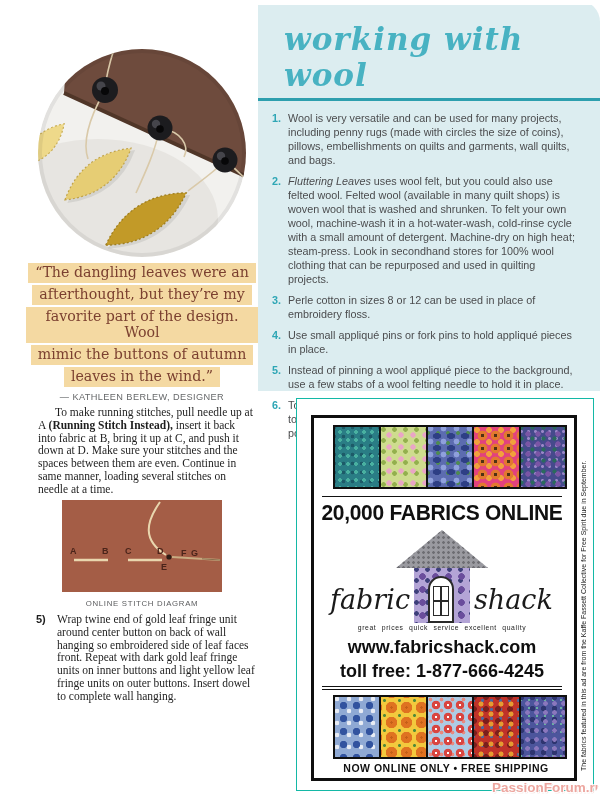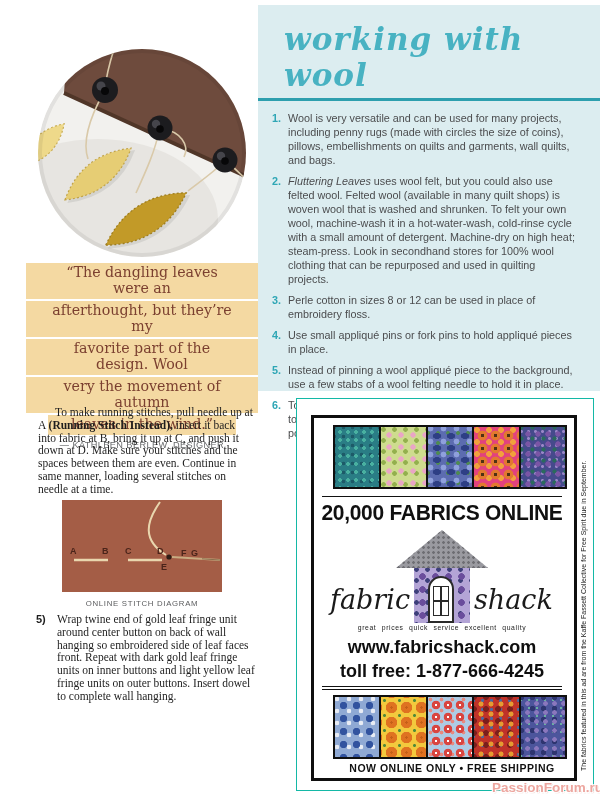--- a/index.html
+++ b/index.html
@@ -1,37 +1,37 @@
 <!DOCTYPE html>
 <html><head>
 <meta charset="utf-8">
 <style>
   html,body{margin:0;padding:0;background:#ffffff;}
   body{font-family:"Liberation Sans",sans-serif;}
-  #page{position:relative;width:600px;height:800px;background:#fff;overflow:hidden;}
+  #page{position:relative;width:600px;height:800px;background:#fff;overflow:hidden;border-radius:22px;}
 
   
   .photo{position:absolute;left:38px;top:49px;width:208px;height:208px;}
 
   
   .panel{position:absolute;left:258px;top:5px;width:342px;height:386px;background:#dcedf0;}
   .panel-title{margin:16px 0 0 26px;font-family:"DejaVu Serif",serif;font-style:italic;font-weight:bold;
     font-size:31px;color:#48b2c2;letter-spacing:1px;}
   .panel-rule{margin-top:5px;height:3px;background:#2d9fae;}
   .tips{padding:10px 22px 0 14px;}
   .tip{display:flex;margin-bottom:7px;font-size:10.8px;line-height:14px;color:#4b4c4e;}
   .tip-num{width:16px;flex:0 0 16px;color:#2ea6b5;font-weight:bold;text-align:left;}
   .tip-text{flex:1;}
   .tip-text i{font-style:italic;}
 
   
   .quote{position:absolute;left:26px;top:263px;width:232px;text-align:center;}
   .qline{margin-bottom:2px;}
   .qline span{display:inline-block;background:#f4d9a2;color:#7b4030;font-family:"DejaVu Serif",serif;
-    font-size:14.2px;line-height:16px;padding:1px 23px 3px;}
+    font-size:14.2px;line-height:16px;padding:1px 7px 3px;}
   .attrib{margin-top:5px;font-size:9.2px;color:#66686a;letter-spacing:.4px;}
 
   
   .para1{position:absolute;left:38px;top:406px;width:216px;font-family:"Liberation Serif",serif;
     font-size:11.5px;line-height:12.8px;color:#1e1e1e;text-indent:17px;}
   .step5{position:absolute;left:36px;top:613px;width:220px;display:flex;font-family:"Liberation Serif",serif;
     font-size:11.5px;line-height:12.8px;color:#1e1e1e;}
   .step5 .num{flex:0 0 21px;font-weight:bold;font-family:"Liberation Sans",sans-serif;font-size:11px;}
   .step5 .txt{flex:1;}
 
@@ -66,21 +66,21 @@
     background:linear-gradient(to right,transparent 45%,#2a2a2a 45%,#2a2a2a 55%,transparent 55%),
                linear-gradient(to bottom,transparent 45%,#2a2a2a 45%,#2a2a2a 55%,transparent 55%);}
   .logo-word{position:absolute;font-family:"DejaVu Serif",serif;font-style:italic;font-size:27px;color:#1a1a1a;}
   .logo-fabric{left:16px;top:166px;}
   .logo-shack{left:160px;top:166px;}
   .tagline{position:absolute;left:0;top:206px;width:256px;text-align:center;font-size:6.8px;
     letter-spacing:.6px;word-spacing:3px;color:#222;}
   .adurl{position:absolute;left:0;top:219px;width:256px;text-align:center;font-size:18px;font-weight:bold;color:#0f0f0f;}
   .adphone{position:absolute;left:0;top:243px;width:256px;text-align:center;font-size:18px;font-weight:bold;color:#0f0f0f;}
   .rule2{position:absolute;left:8px;top:268px;width:240px;height:4px;border-top:1px solid #111;border-bottom:1px solid #111;box-sizing:border-box;}
-  .adfooter{position:absolute;left:10px;top:344px;width:256px;text-align:center;font-size:10.5px;
+  .adfooter{position:absolute;left:4px;top:344px;width:256px;text-align:center;font-size:10.5px;
     font-weight:bold;letter-spacing:.5px;color:#101010;}
   .disclaimer{position:absolute;right:3px;top:18px;height:354px;writing-mode:vertical-rl;
     transform:rotate(180deg);font-size:7px;line-height:13px;color:#1a1a1a;overflow:hidden;}
 
   
   .sw-t1{background:radial-gradient(circle,#49b0a0 0 1.6px,transparent 2.1px) 1px 1px/8px 8px,
          radial-gradient(circle,#1d5a68 0 1.6px,transparent 2.1px) 4px 5px/9px 9px,#2a7d85;}
   .sw-t2{background:radial-gradient(circle,#e9a6c5 0 2.4px,transparent 3px) 2px 2px/12px 12px,
          radial-gradient(circle,#93b04d 0 2px,transparent 2.6px) 8px 8px/11px 11px,#cedc8e;}
   .sw-t3{background:radial-gradient(ellipse 6px 4px,#2e3f85 0 4px,transparent 4.6px) 2px 3px/14px 12px,
@@ -192,21 +192,21 @@
         <span class="tip-num">6.</span>
         <span class="tip-text">To avoid stitching through multiple layers of wool, start with top layer and continue adding pieces until you get to the point of attaching layered pieces to the background.</span>
       </div>
     </div>
   </div>
 
   <div class="quote">
     <div class="qline"><span>“The dangling leaves were an</span></div>
     <div class="qline"><span>afterthought, but they’re my</span></div>
     <div class="qline"><span>favorite part of the design. Wool</span></div>
-    <div class="qline"><span>very the movement of autumn</span></div>
+    <div class="qline"><span>mimic the buttons of autumn</span></div>
     <div class="qline"><span>leaves in the wind.”</span></div>
     <div class="attrib">— KATHLEEN BERLEW, DESIGNER</div>
   </div>
 
   <div class="para1"><span>To make running stitches, pull needle up at A </span><b>(Running Stitch Instead),</b><span> insert it back into fabric at B, bring it up at C, and push it down at D. Make sure your stitches and the spaces between them are even. Continue in same manner, loading several stitches on needle at a time.</span></div>
 
   <div class="diagram">
     <svg width="160" height="92" viewBox="0 0 160 92">
       <g stroke="#e9d6ae" stroke-width="2.4" fill="none">
         <line x1="12" y1="60" x2="46" y2="60"></line>

